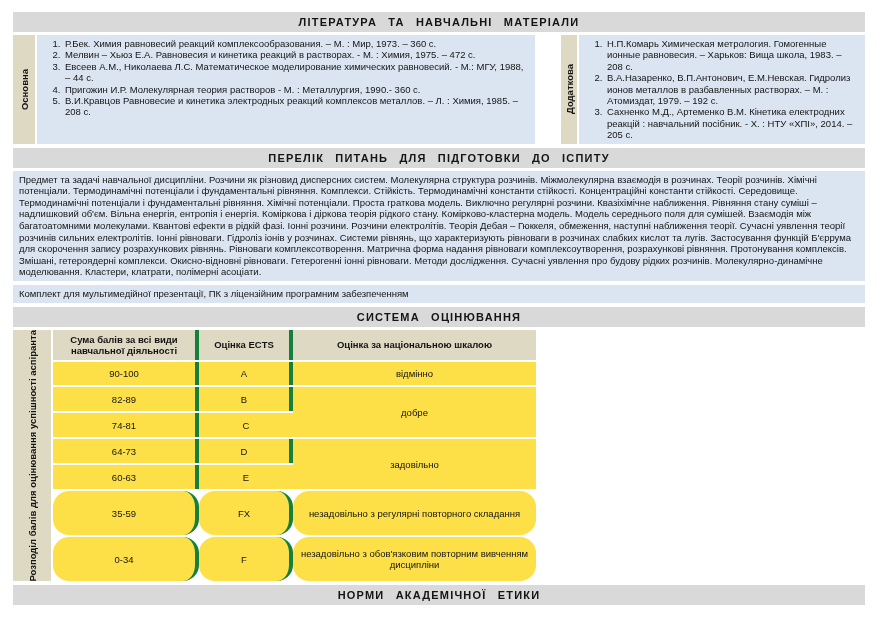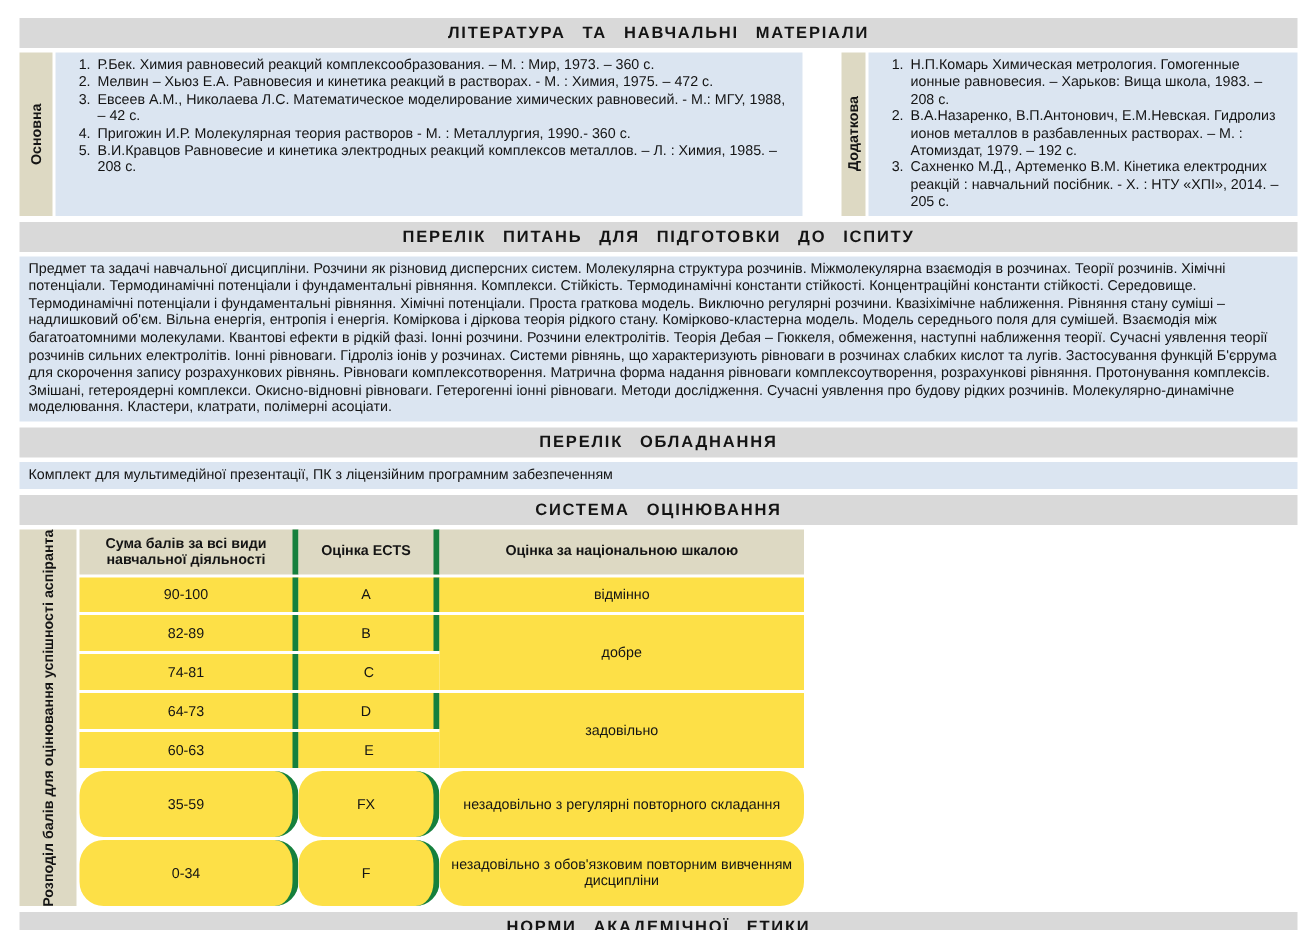--- a/index.html
+++ b/index.html
@@ -66,21 +66,21 @@
 
   <div class="row">
     <div class="group">
       <div class="vlabel w22">
         <span>Основна</span>
       </div>
       <div class="blue lit-list lit-main">
         <ol>
           <li>Р.Бек. Химия равновесий реакций комплексообразования. – М. : Мир, 1973. – 360 с.</li>
           <li>Мелвин – Хьюз Е.А. Равновесия и кинетика реакций в растворах. - М. : Химия, 1975. – 472 с.</li>
-          <li>Евсеев А.М., Николаева Л.С.  Математическое моделирование химических равновесий. - М.: МГУ, 1988, – 42 с.</li>
+          <li>Евсеев А.М., Николаева Л.С.  Математическое моделирование химических равновесий. - М.: МГУ, 1988, – 44 с.</li>
           <li>Пригожин И.Р. Молекулярная теория растворов - М. : Металлургия, 1990.- 360 с.</li>
           <li>В.И.Кравцов Равновесие и кинетика электродных реакций комплексов металлов. – Л. : Химия, 1985. – 208 с.</li>
         </ol>
       </div>
     </div>
     <div class="group group-extra">
       <div class="vlabel w16">
         <span>Додаткова</span>
       </div>
       <div class="blue lit-list lit-extra">
@@ -91,23 +91,20 @@
         </ol>
       </div>
     </div>
   </div>
 
   <div class="section-header">
     <span>ПЕРЕЛІК ПИТАНЬ ДЛЯ ПІДГОТОВКИ ДО ІСПИТУ</span>
   </div>
   <div class="blue para">Предмет та задачі навчальної дисципліни. Розчини як різновид дисперсних систем. Молекулярна структура розчинів. Міжмолекулярна взаємодія в розчинах. Теорії розчинів. Хімічні потенціали. Термодинамічні потенціали і фундаментальні рівняння. Комплекси. Стійкість. Термодинамічні константи стійкості. Концентраційні константи стійкості. Середовище. Термодинамічні потенціали і фундаментальні рівняння. Хімічні потенціали. Проста граткова модель. Виключно регулярні розчини. Квазіхімічне наближення. Рівняння стану суміші – надлишковий об'єм. Вільна енергія, ентропія і енергія. Коміркова і діркова теорія рідкого стану. Комірково-кластерна модель.  Модель середнього поля для сумішей. Взаємодія між багатоатомними молекулами. Квантові ефекти в рідкій фазі. Іонні розчини. Розчини електролітів. Теорія Дебая – Гюккеля, обмеження, наступні наближення теорії. Сучасні уявлення теорії розчинів сильних електролітів. Іонні рівноваги. Гідроліз іонів у розчинах. Системи рівнянь, що характеризують рівноваги в розчинах слабких кислот та лугів. Застосування функцій Б'єррума для скорочення запису розрахункових рівнянь. Рівноваги комплексотворення. Матрична форма надання рівноваги комплексоутворення, розрахункові рівняння. Протонування комплексів. Змішані, гетероядерні комплекси. Окисно-відновні рівноваги. Гетерогенні іонні рівноваги. Методи дослідження. Сучасні уявлення про будову рідких розчинів. Молекулярно-динамічне моделювання. Кластери, клатрати, полімерні асоціати.</div>
 
-  <div class="section-header">
-    <span>ПЕРЕЛІК ОБЛАДНАННЯ</span>
-  </div>
   <div class="blue para">Комплект для  мультимедійної презентації, ПК з ліцензійним програмним забезпеченням</div>
 
   <div class="section-header">
     <span>СИСТЕМА ОЦІНЮВАННЯ</span>
   </div>
 
   <div class="grading-row">
     <div class="vlabel w38">
       <span>Розподіл балів для оцінювання успішності аспіранта</span>
     </div>

